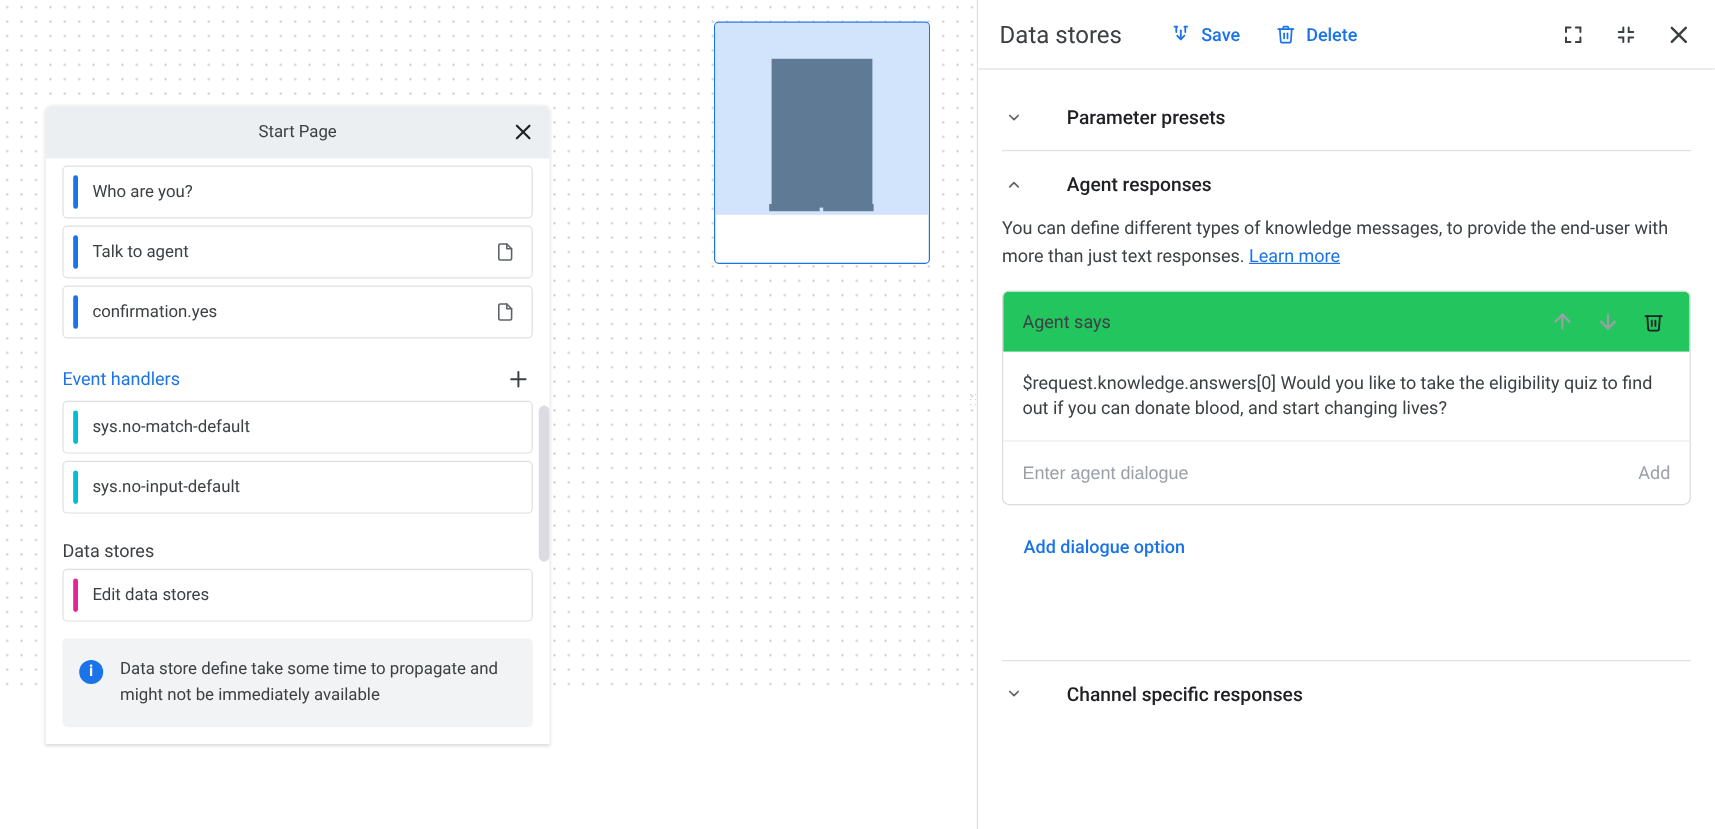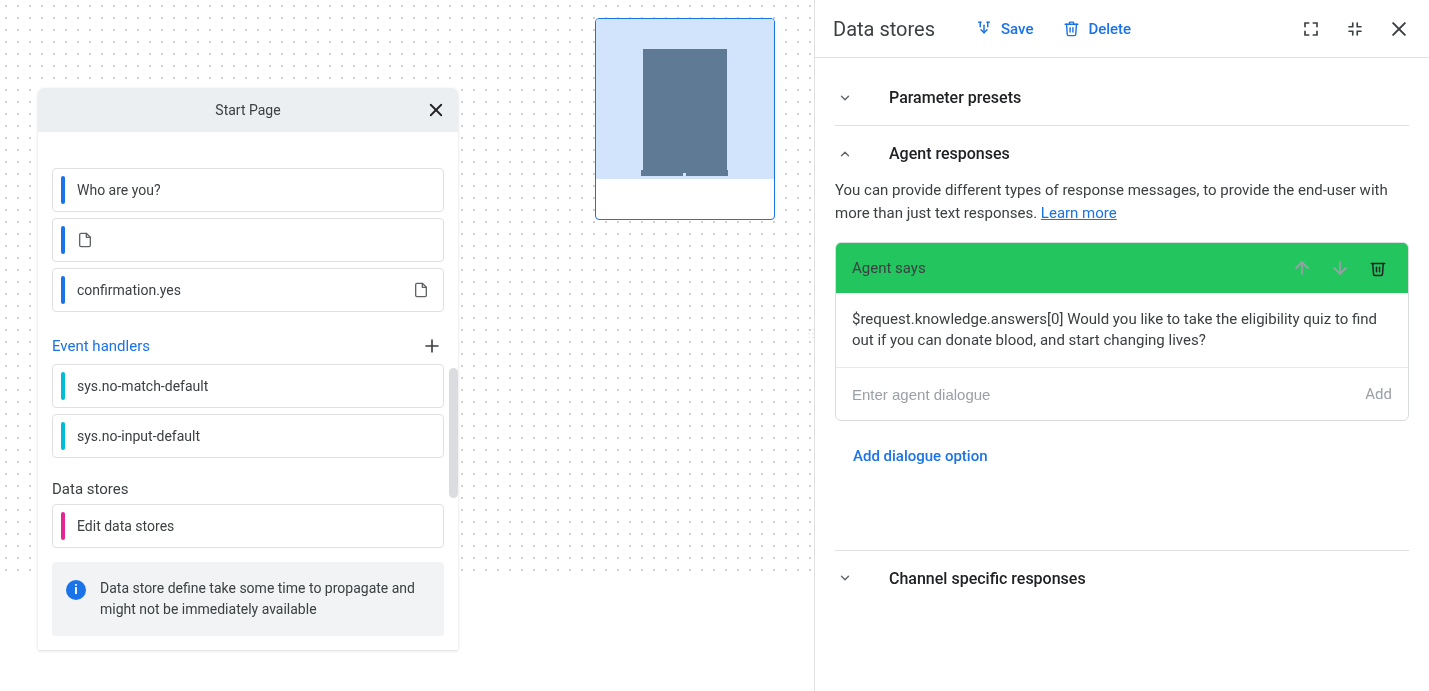--- a/index.html
+++ b/index.html
@@ -372,26 +372,27 @@
         <svg width="18" height="18" viewBox="0 0 24 24" fill="none" stroke="#202124" stroke-width="2.4" stroke-linecap="round">
             <line x1="5" y1="5" x2="19" y2="19"></line>
             <line x1="19" y1="5" x2="5" y2="19"></line>
           </svg>
       </div>
     </div>
     <div style="position:relative;">
       <div class="panel-body">
 
         <div id="intents-container">
-            <div class="intent-row" style="margin-top: 36px;">
+            <div class="intent-row" style="margin-top: 6px;">
               <div class="intent-bar bar-blue"></div>
               <span class="label">Who are you?</span>
             </div>
             <div class="intent-row">
               <div class="intent-bar bar-blue"></div>
+              <span class="label">Talk to agent</span>
               <span class="page-icon">
                 <svg width="16" height="16" viewBox="0 0 24 24" fill="none" stroke="#5f6368" stroke-width="2" stroke-linecap="round" stroke-linejoin="round">
                   <path d="M14 2H6a2 2 0 0 0-2 2v16a2 2 0 0 0 2 2h12a2 2 0 0 0 2-2V8z"></path>
                   <polyline points="14 2 14 8 20 8"></polyline>
                 </svg>
               </span>
             </div>
             <div class="intent-row">
               <div class="intent-bar bar-blue"></div>
               <span class="label">confirmation.yes</span>
@@ -513,21 +514,21 @@
     <div class="accordion" style="border-bottom:none;">
       <div class="acc-header">
         <span class="chev">
             <svg width="14" height="14" viewBox="0 0 24 24" fill="none" stroke="#5f6368" stroke-width="2.4" stroke-linecap="round" stroke-linejoin="round">
               <polyline points="6 15 12 9 18 15"></polyline>
             </svg>
           </span>
         <span class="label">Agent responses</span>
       </div>
       <div class="acc-content">
-        <span>You can provide different types of response messages, to provide the end-user with more than just text responses. </span><a href="#">Learn more</a>
+        <span>You can define different types of knowledge messages, to provide the end-user with more than just text responses. </span><a href="#">Learn more</a>
 
         <div class="agent-says">
           <div class="as-head">
             <span class="title">Agent says</span>
             <div class="ib">
               <svg width="20" height="20" viewBox="0 0 24 24" fill="none" stroke="#9aa0a6" stroke-width="2.2" stroke-linecap="round" stroke-linejoin="round">
                   <line x1="12" y1="19" x2="12" y2="5"></line>
                   <polyline points="5 12 12 5 19 12"></polyline>
                 </svg>
             </div>

